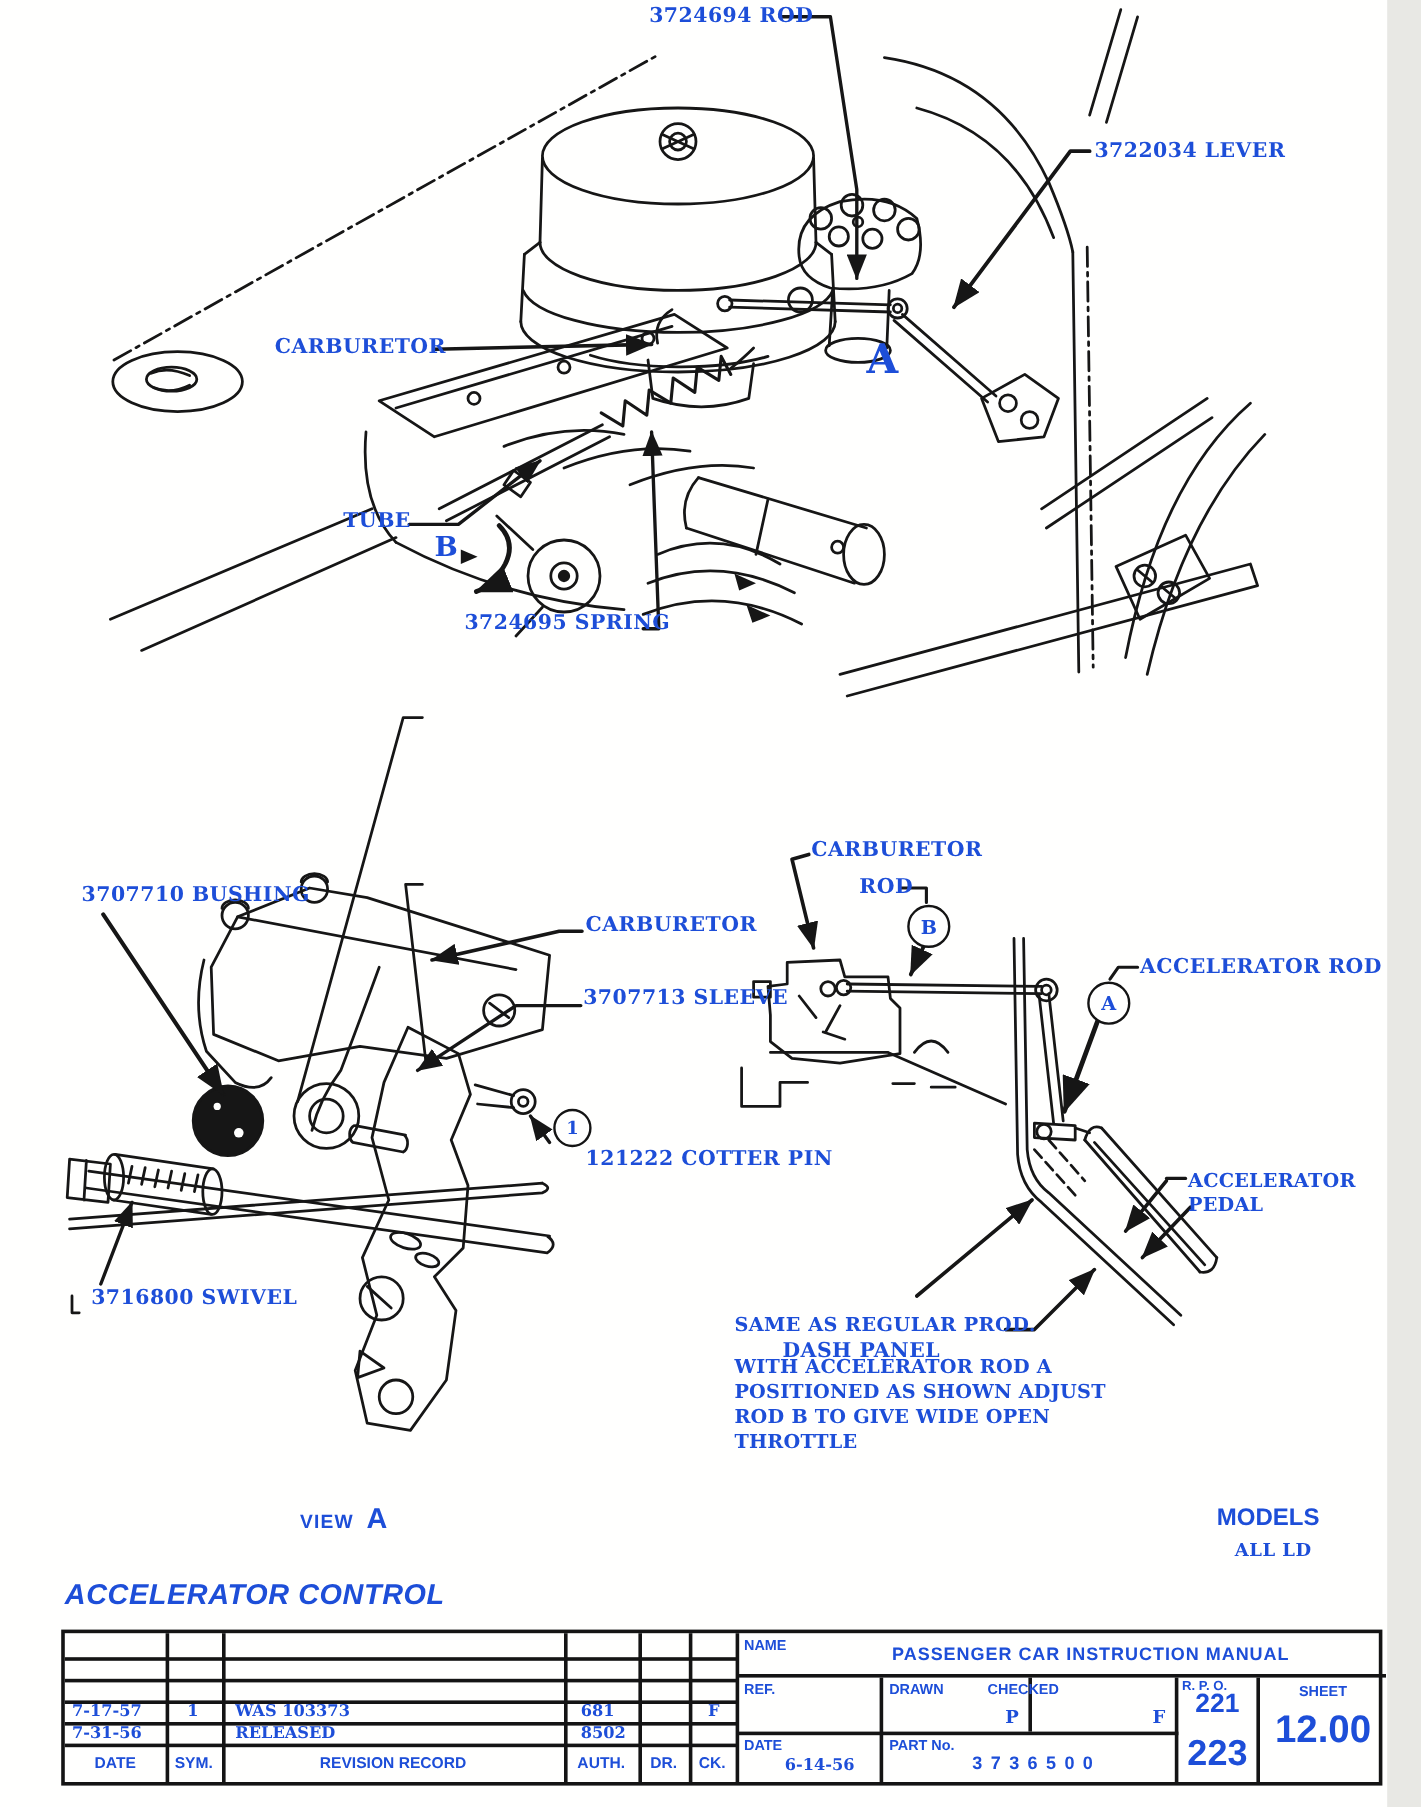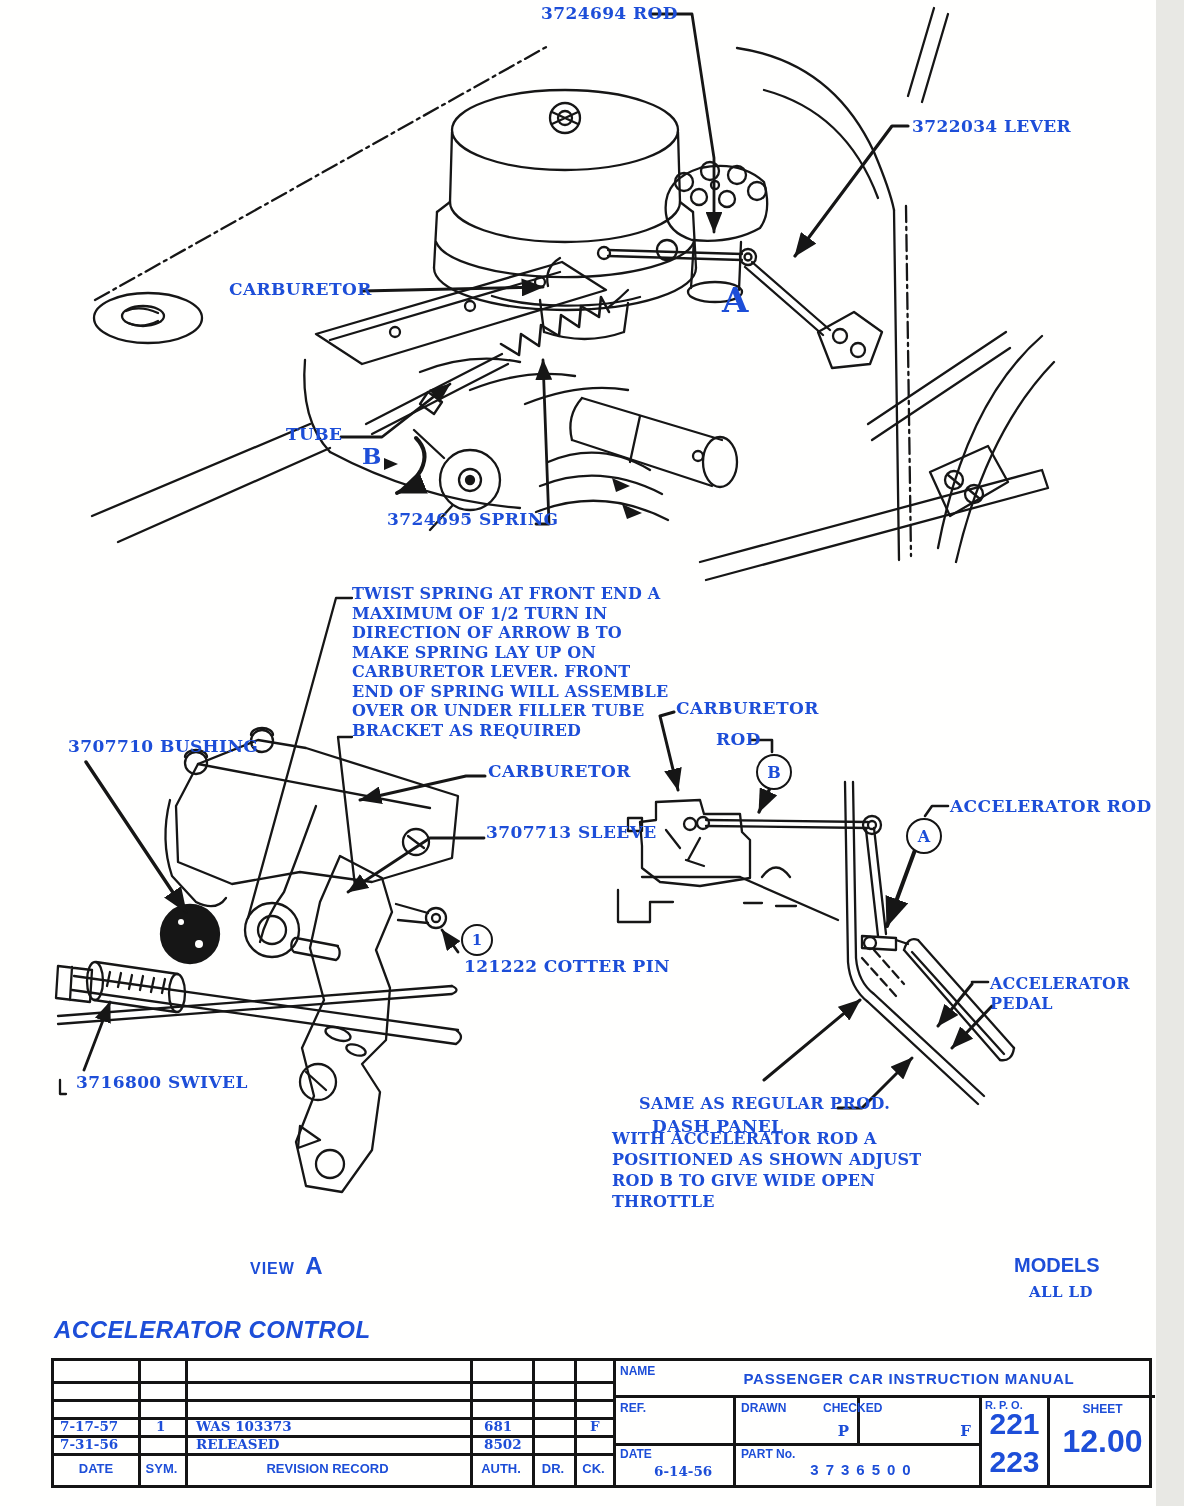--- a/index.html
+++ b/index.html
@@ -258,50 +258,42 @@
 </svg>
 
 <div class="lbl" style="left:541px;top:3px;">3724694 ROD</div>
 <div class="lbl" style="left:912px;top:116px;">3722034 LEVER</div>
 <div class="lbl" style="left:229px;top:279px;">CARBURETOR</div>
 <div class="lbl" style="left:286px;top:424px;">TUBE</div>
 <div class="marker" style="left:362px;top:442px;font-size:23px;">B</div>
 <div class="lbl" style="left:387px;top:509px;">3724695 SPRING</div>
 <div class="marker" style="left:722px;top:280px;font-size:34px;">A</div>
 
-<div class="note" style="left:352px;top:584px;width:330px;">TWIST SPRING AT FRONT END A
-MAXIMUM OF 1/2 TURN IN
-DIRECTION OF ARROW B TO
-MAKE SPRING LAY UP ON
-CARBURETOR LEVER. FRONT
-END OF SPRING WILL ASSEMBLE
-OVER OR UNDER FILLER TUBE
-BRACKET AS REQUIRED</div>
 
 <div class="lbl" style="left:68px;top:736px;">3707710 BUSHING</div>
 <div class="lbl" style="left:488px;top:761px;">CARBURETOR</div>
 <div class="lbl" style="left:486px;top:822px;">3707713 SLEEVE</div>
 <div class="mcircle" style="left:461px;top:924px;width:28px;height:28px;font-size:15px;">1</div>
-<div class="lbl" style="left:464px;top:956px;">121222 COTTER PIN</div>
+<div class="lbl" style="left:488px;top:956px;">121222 COTTER PIN</div>
 <div class="lbl" style="left:76px;top:1072px;">3716800 SWIVEL</div>
 
 <div class="cap-view" style="left:250px;top:1252px;">
   <span style="font-size:16px;letter-spacing:1px;">VIEW</span>
   <span style="font-size:24px;margin-left:6px;">A</span>
 </div>
 
 <div class="lbl" style="left:676px;top:698px;">CARBURETOR</div>
 <div class="lbl" style="left:716px;top:729px;">ROD</div>
 <div class="mcircle" style="left:756px;top:754px;width:32px;height:32px;font-size:16px;">B</div>
 <div class="lbl" style="left:950px;top:796px;">ACCELERATOR ROD</div>
 <div class="mcircle" style="left:906px;top:818px;width:32px;height:32px;font-size:16px;">A</div>
 <div class="note" style="left:990px;top:974px;">ACCELERATOR
 PEDAL</div>
 <div class="lbl" style="left:652px;top:1116px;">DASH PANEL</div>
-<div class="lbl" style="left:612px;top:1094px;font-size:16px;margin-left:27px;">SAME AS REGULAR PROD.</div>
+<div class="lbl" style="left:612px;top:1094px;font-size:16px;">SAME AS REGULAR PROD.</div>
 <div class="note" style="left:612px;top:1128px;line-height:21px;">WITH ACCELERATOR ROD A
 POSITIONED AS SHOWN ADJUST
 ROD B TO GIVE WIDE OPEN
 THROTTLE</div>
 
 <div class="sans" style="position:absolute;left:1014px;top:1254px;font-weight:700;font-size:20px;">MODELS</div>
 <div class="lbl" style="left:1029px;top:1283px;font-size:15px;">ALL LD</div>
 <div class="sans" style="position:absolute;left:54px;top:1316px;font-weight:700;font-size:24px;letter-spacing:.5px;font-style:italic;">ACCELERATOR CONTROL</div>
 
 <div class="tblock">
@@ -355,19 +347,19 @@
   <div class="tb-txt tb-val" style="left:687px;top:61px;width:108px;text-align:right;font-size:15px;">P</div>
   <div class="tb-txt tb-label" style="left:769px;top:40px;">CHECKED</div>
   <div class="tb-txt tb-val" style="left:811px;top:61px;width:106px;text-align:right;font-size:15px;">F</div>
 
   <div class="tb-txt tb-label" style="left:566px;top:86px;">DATE</div>
   <div class="tb-txt tb-val" style="left:600px;top:102px;">6-14-56</div>
   <div class="tb-txt tb-label" style="left:687px;top:86px;">PART No.</div>
   <div class="tb-txt big" style="left:700px;top:100px;width:220px;text-align:center;font-size:15px;font-weight:700;letter-spacing:7px;">3736500</div>
 
   <div class="tb-txt tb-label" style="left:931px;top:38px;font-size:11px;">R. P. O.</div>
-  <div class="tb-txt big" style="left:928px;top:46px;width:65px;text-align:center;font-size:30px;font-weight:700;">221</div>
+  <div class="tb-txt big" style="left:928px;top:46px;width:65px;text-align:center;font-size:22px;font-weight:700;">221</div>
   <div class="tb-txt big" style="left:928px;top:84px;width:65px;text-align:center;font-size:30px;font-weight:700;">223</div>
   <div class="tb-txt tb-label" style="left:996px;top:41px;width:105px;text-align:center;">SHEET</div>
   <div class="tb-txt big" style="left:996px;top:62px;width:105px;text-align:center;font-size:32px;font-weight:700;">12.00</div>
 </div>
 
 </div>
 
 </body></html>

